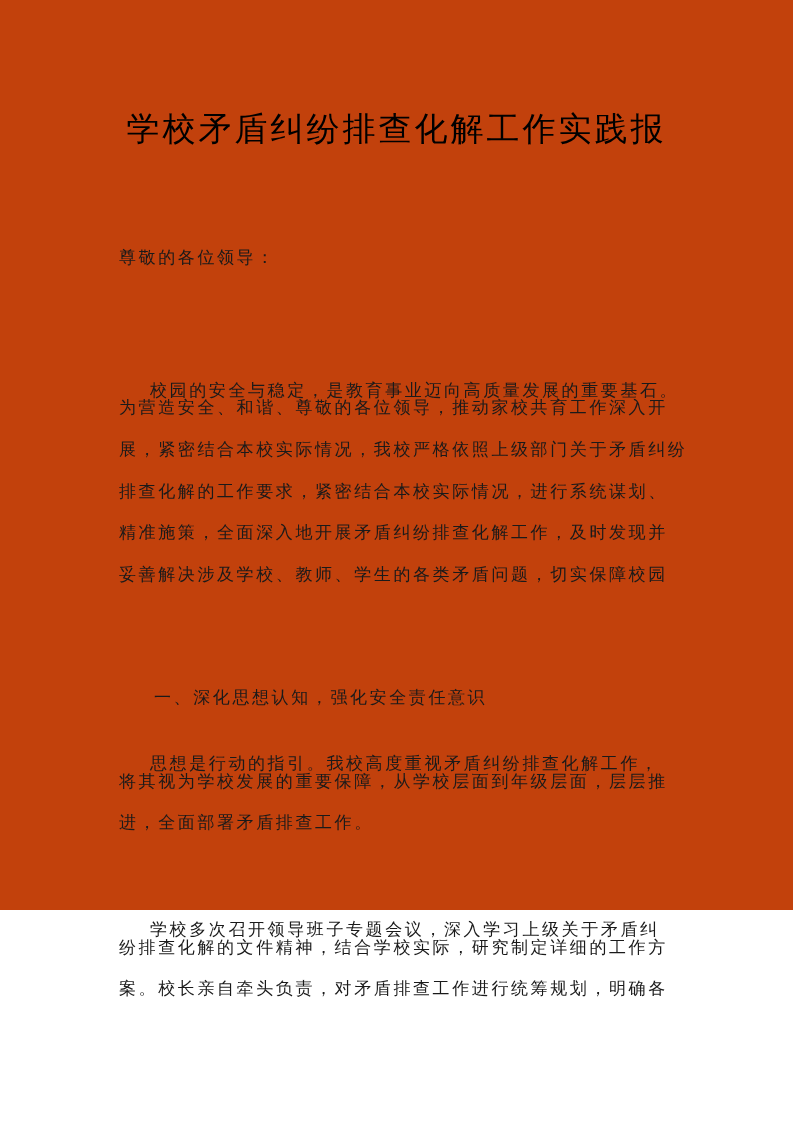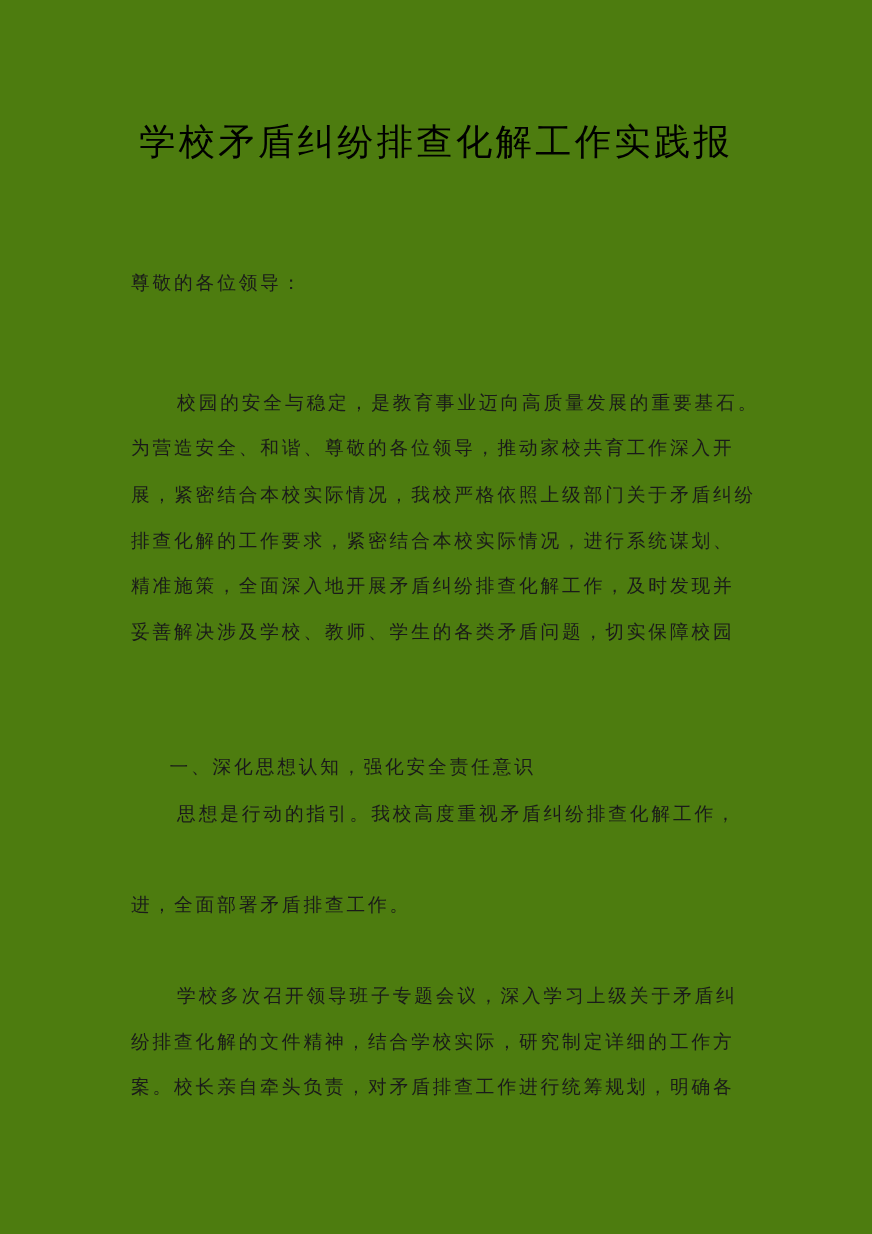--- a/index.html
+++ b/index.html
@@ -11,62 +11,63 @@
     width: 793px;
     height: 1122px;
     position: relative;
     overflow: hidden;
     font-family: "DejaVu Serif", "Liberation Serif", serif;
     color: #111111;
   }
   .page {
     position: absolute;
     left: 0; top: 0;
-    width: 793px; height: 1122px;
-    background: #4d7c0f;
+    width: 793px; height: 910px;
+    background: #c2410c;
   }
   .title-line {
     position: absolute;
     left: 0;
     width: 793px;
     text-align: center;
     font-family: "DejaVu Sans", "Liberation Sans", sans-serif;
     font-size: 33px;
     letter-spacing: 3px;
     color: #000000;
     white-space: nowrap;
   }
   .line {
     position: absolute;
     left: 119px;
     font-size: 17px;
     letter-spacing: 2.6px;
     white-space: nowrap;
     color: #1a1a1a;
   }
-  .indent { left: 161px; }
+  .indent { left: 150px; margin-top: 24px; }
 </style>
 </head>
 <body>
 
 <div class="page">
 
   <div class="title-line" style="top:107px;">学校矛盾纠纷排查化解工作实践报</div>
 
   <div class="line" style="top:246px;">尊敬的各位领导：</div>
 
   <div class="line indent" style="top:355px;">校园的安全与稳定，是教育事业迈向高质量发展的重要基石。</div>
   <div class="line" style="top:396px;">为营造安全、和谐、尊敬的各位领导，推动家校共育工作深入开</div>
   <div class="line" style="top:438px;">展，紧密结合本校实际情况，我校严格依照上级部门关于矛盾纠纷</div>
   <div class="line" style="top:480px;">排查化解的工作要求，紧密结合本校实际情况，进行系统谋划、</div>
   <div class="line" style="top:521px;">精准施策，全面深入地开展矛盾纠纷排查化解工作，及时发现并</div>
   <div class="line" style="top:563px;">妥善解决涉及学校、教师、学生的各类矛盾问题，切实保障校园</div>
 
   <div class="line" style="top:686px;margin-left:35px;">一、深化思想认知，强化安全责任意识</div>
 
   <div class="line indent" style="top:728px;">思想是行动的指引。我校高度重视矛盾纠纷排查化解工作，</div>
+  <div class="line" style="top:770px;">将其视为学校发展的重要保障，从学校层面到年级层面，层层推</div>
   <div class="line" style="top:811px;">进，全面部署矛盾排查工作。</div>
 
   <div class="line indent" style="top:894px;">学校多次召开领导班子专题会议，深入学习上级关于矛盾纠</div>
   <div class="line" style="top:936px;">纷排查化解的文件精神，结合学校实际，研究制定详细的工作方</div>
   <div class="line" style="top:977px;">案。校长亲自牵头负责，对矛盾排查工作进行统筹规划，明确各</div>
 
 </div>
 
 </body></html>

